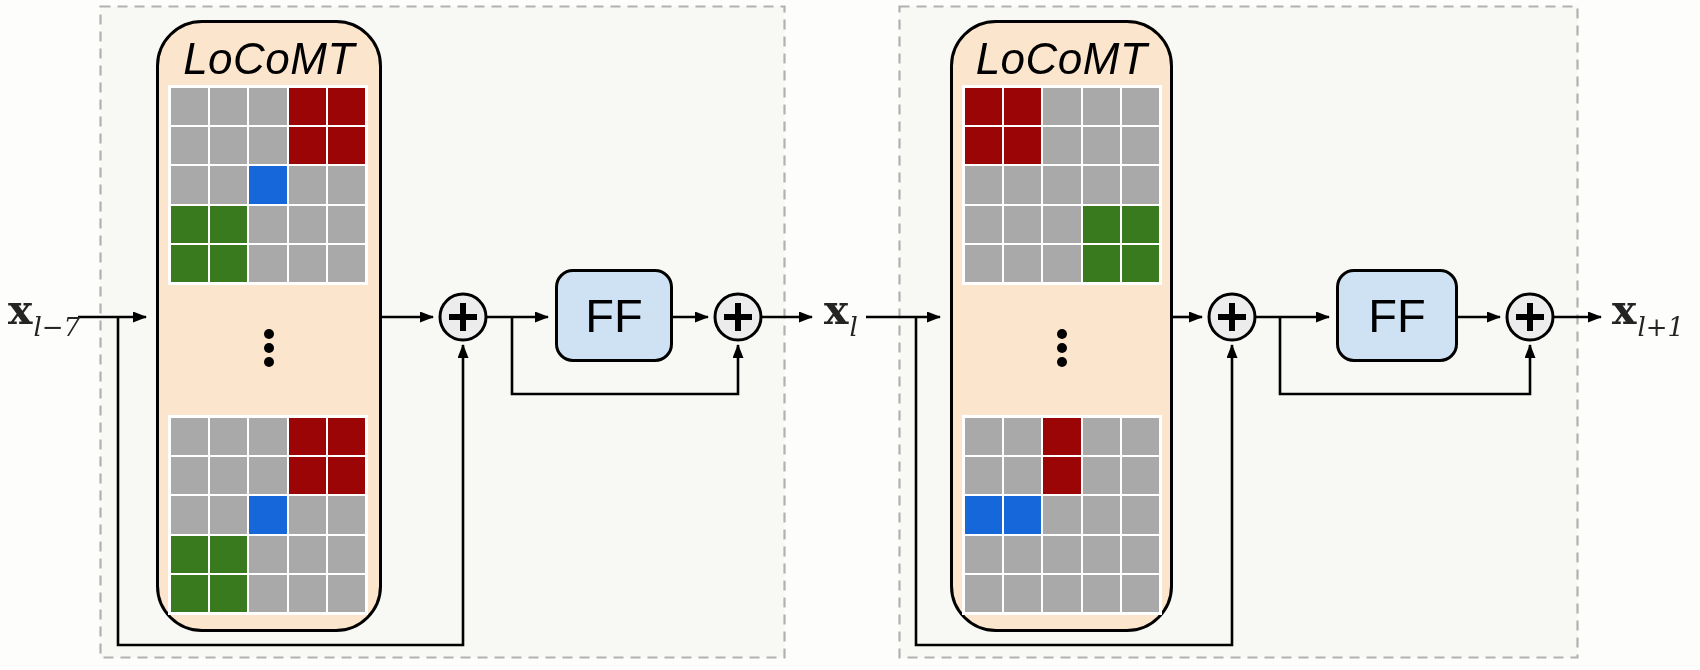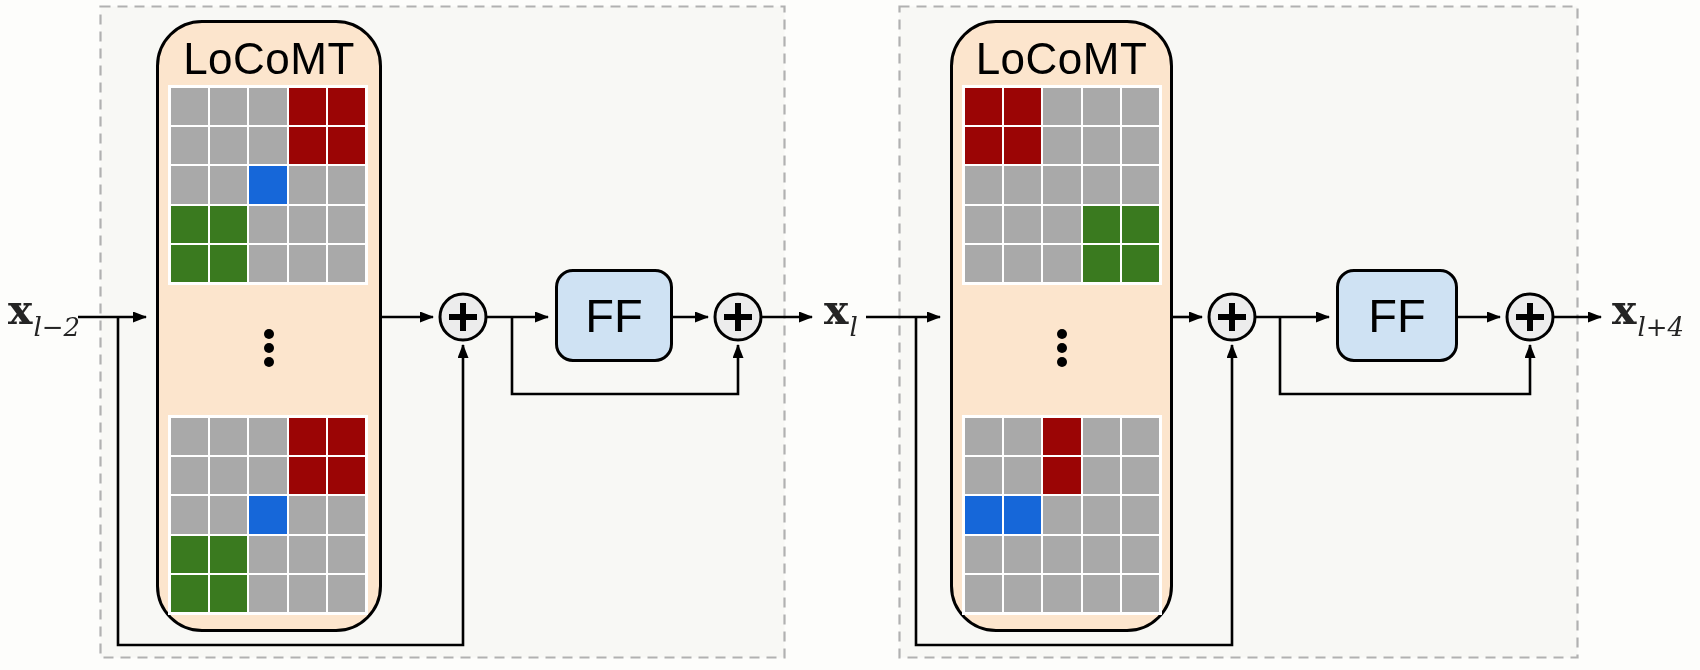--- a/index.html
+++ b/index.html
@@ -11,21 +11,21 @@
   }
   .stage{position:relative;width:1700px;height:670px;}
   svg.wires{position:absolute;left:0;top:0;z-index:1;}
 
   .locomt{
     position:absolute;z-index:2;box-sizing:border-box;
     background:#fce5cd;border:3px solid #000;border-radius:46px;
   }
   .locomt-title{
     text-align:center;margin-top:12px;
-    font-size:44px;letter-spacing:.5px;color:#000;line-height:1.1;
+    font-size:44px;letter-spacing:.5px;color:#000;line-height:1.1;font-style:italic;
   }
   .grid{
     position:absolute;z-index:3;box-sizing:border-box;
     background:#fff;padding:3px;
     display:grid;grid-template-columns:repeat(5,1fr);grid-template-rows:repeat(5,1fr);
     gap:2px;
   }
   .dots{
     position:absolute;z-index:3;display:flex;flex-direction:column;
     align-items:center;gap:4px;
@@ -239,24 +239,24 @@
       <div class="cell" style="background: rgb(169, 169, 169);"></div>
       <div class="cell" style="background: rgb(169, 169, 169);"></div>
     </div>
 
   <div class="ff" style="left:1336px;top:269px;width:122px;height:93px;">
     <span>FF</span>
   </div>
 
   <div class="xlabel" style="left:8px;top:290px;">
     <span class="xbase">x</span>
-    <span class="xsub">l−2</span>
+    <span class="xsub">l−7</span>
   </div>
   <div class="xlabel" style="left:824px;top:290px;">
     <span class="xbase">x</span>
     <span class="xsub">l</span>
   </div>
   <div class="xlabel" style="left:1612px;top:290px;">
     <span class="xbase">x</span>
-    <span class="xsub">l+4</span>
+    <span class="xsub">l+1</span>
   </div>
 
 </div>
 
 </body></html>

